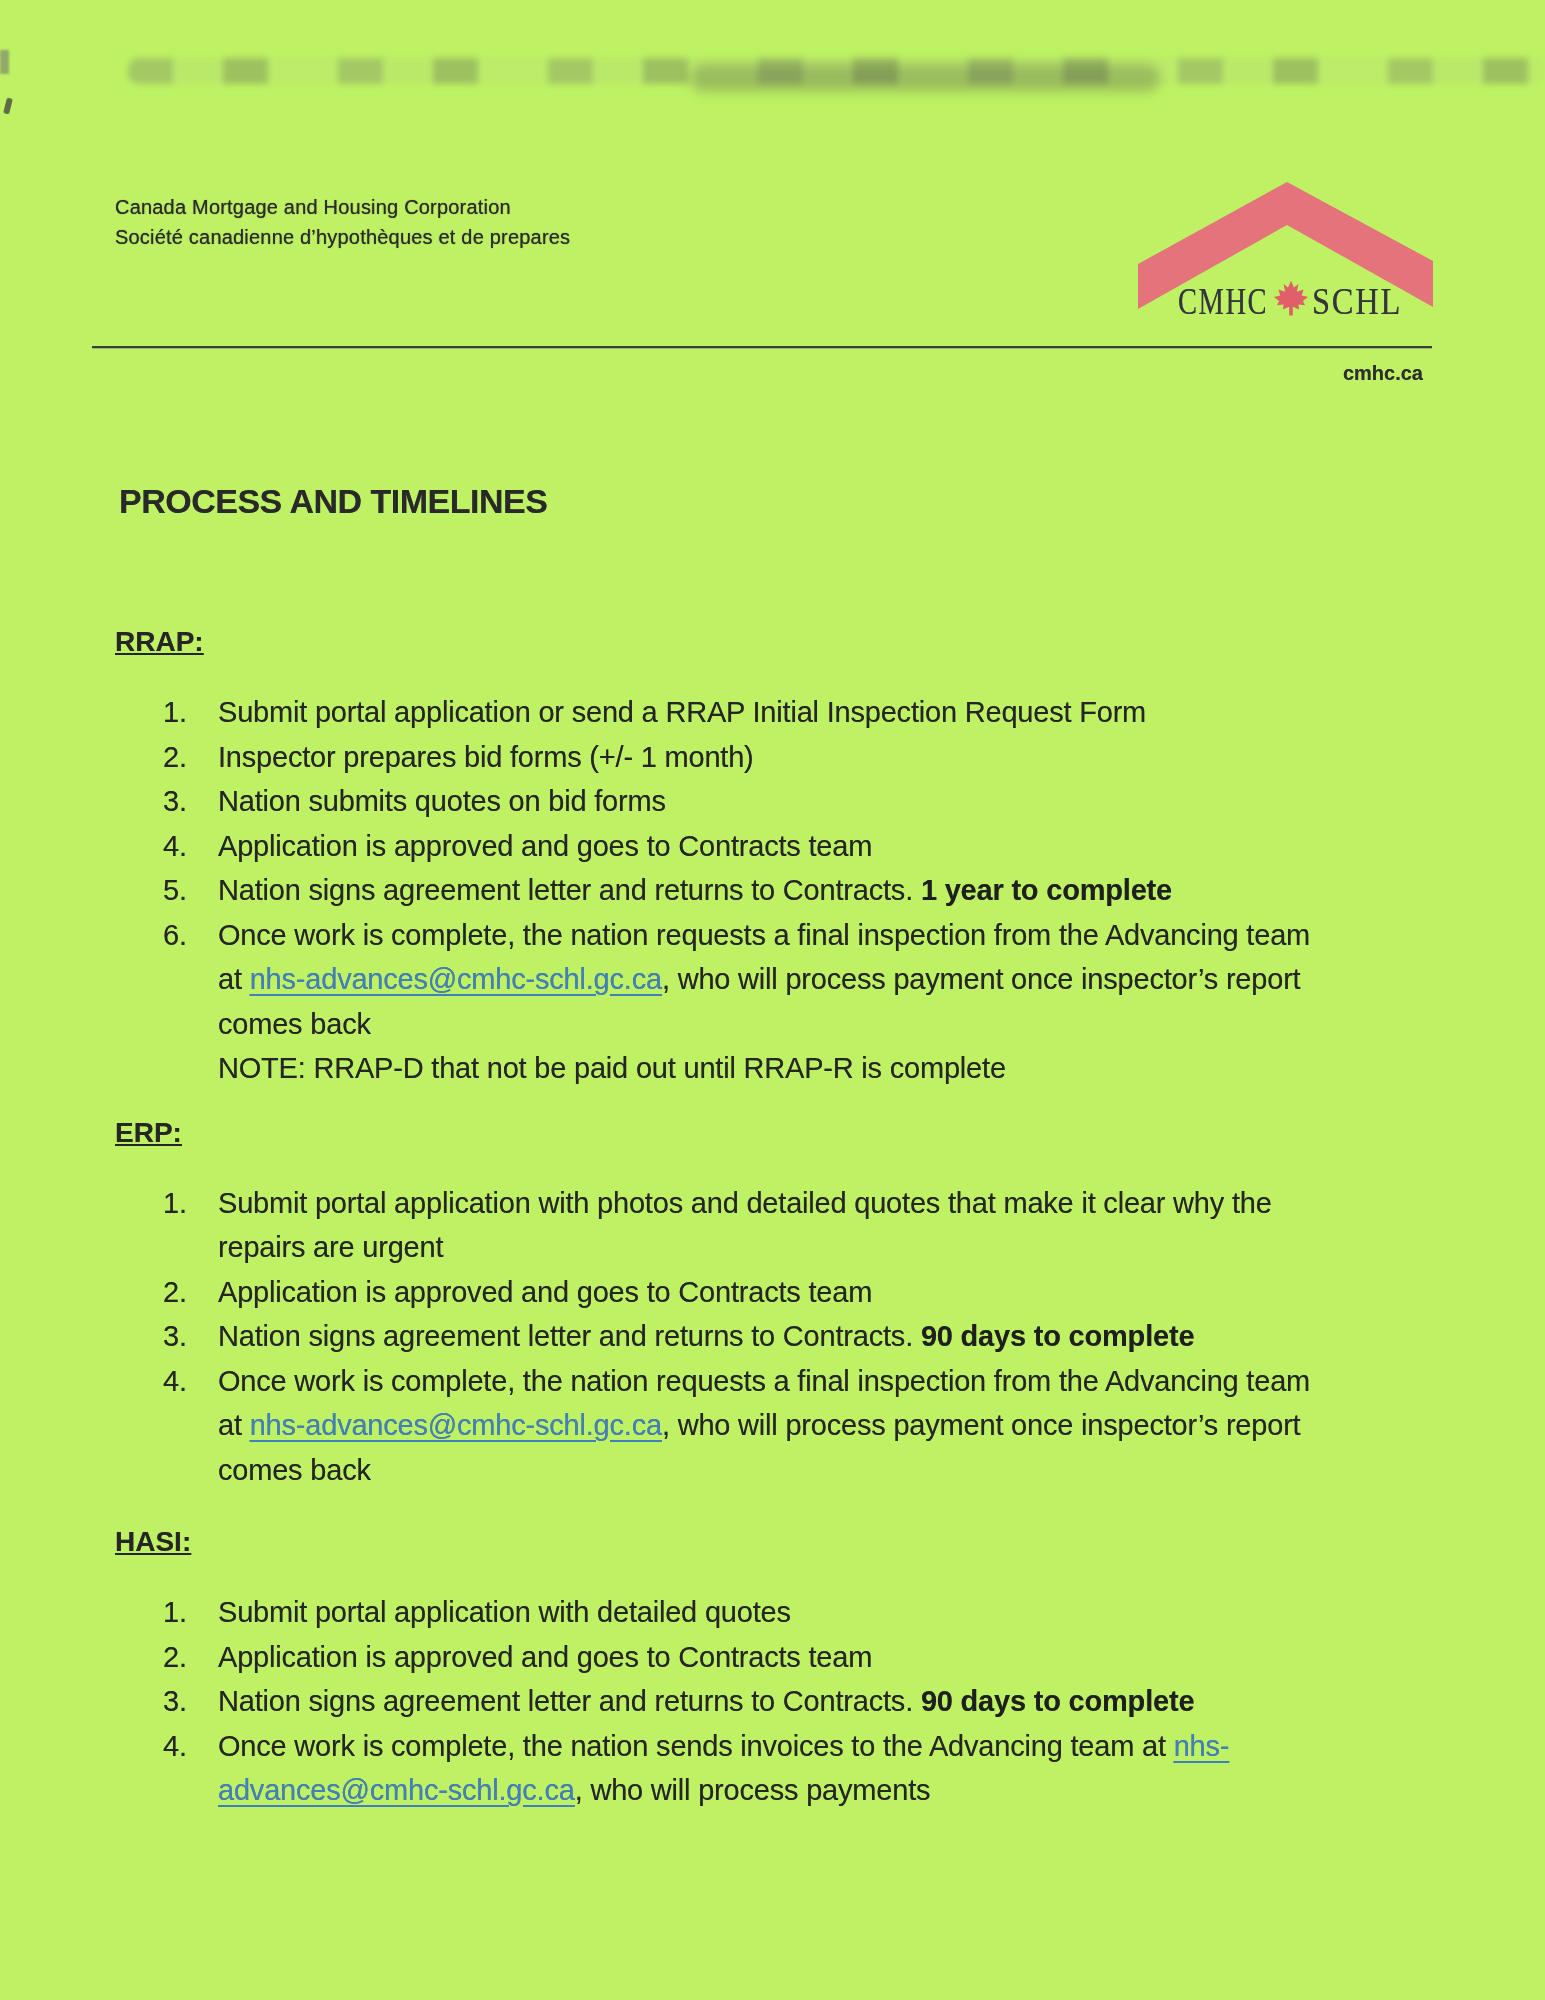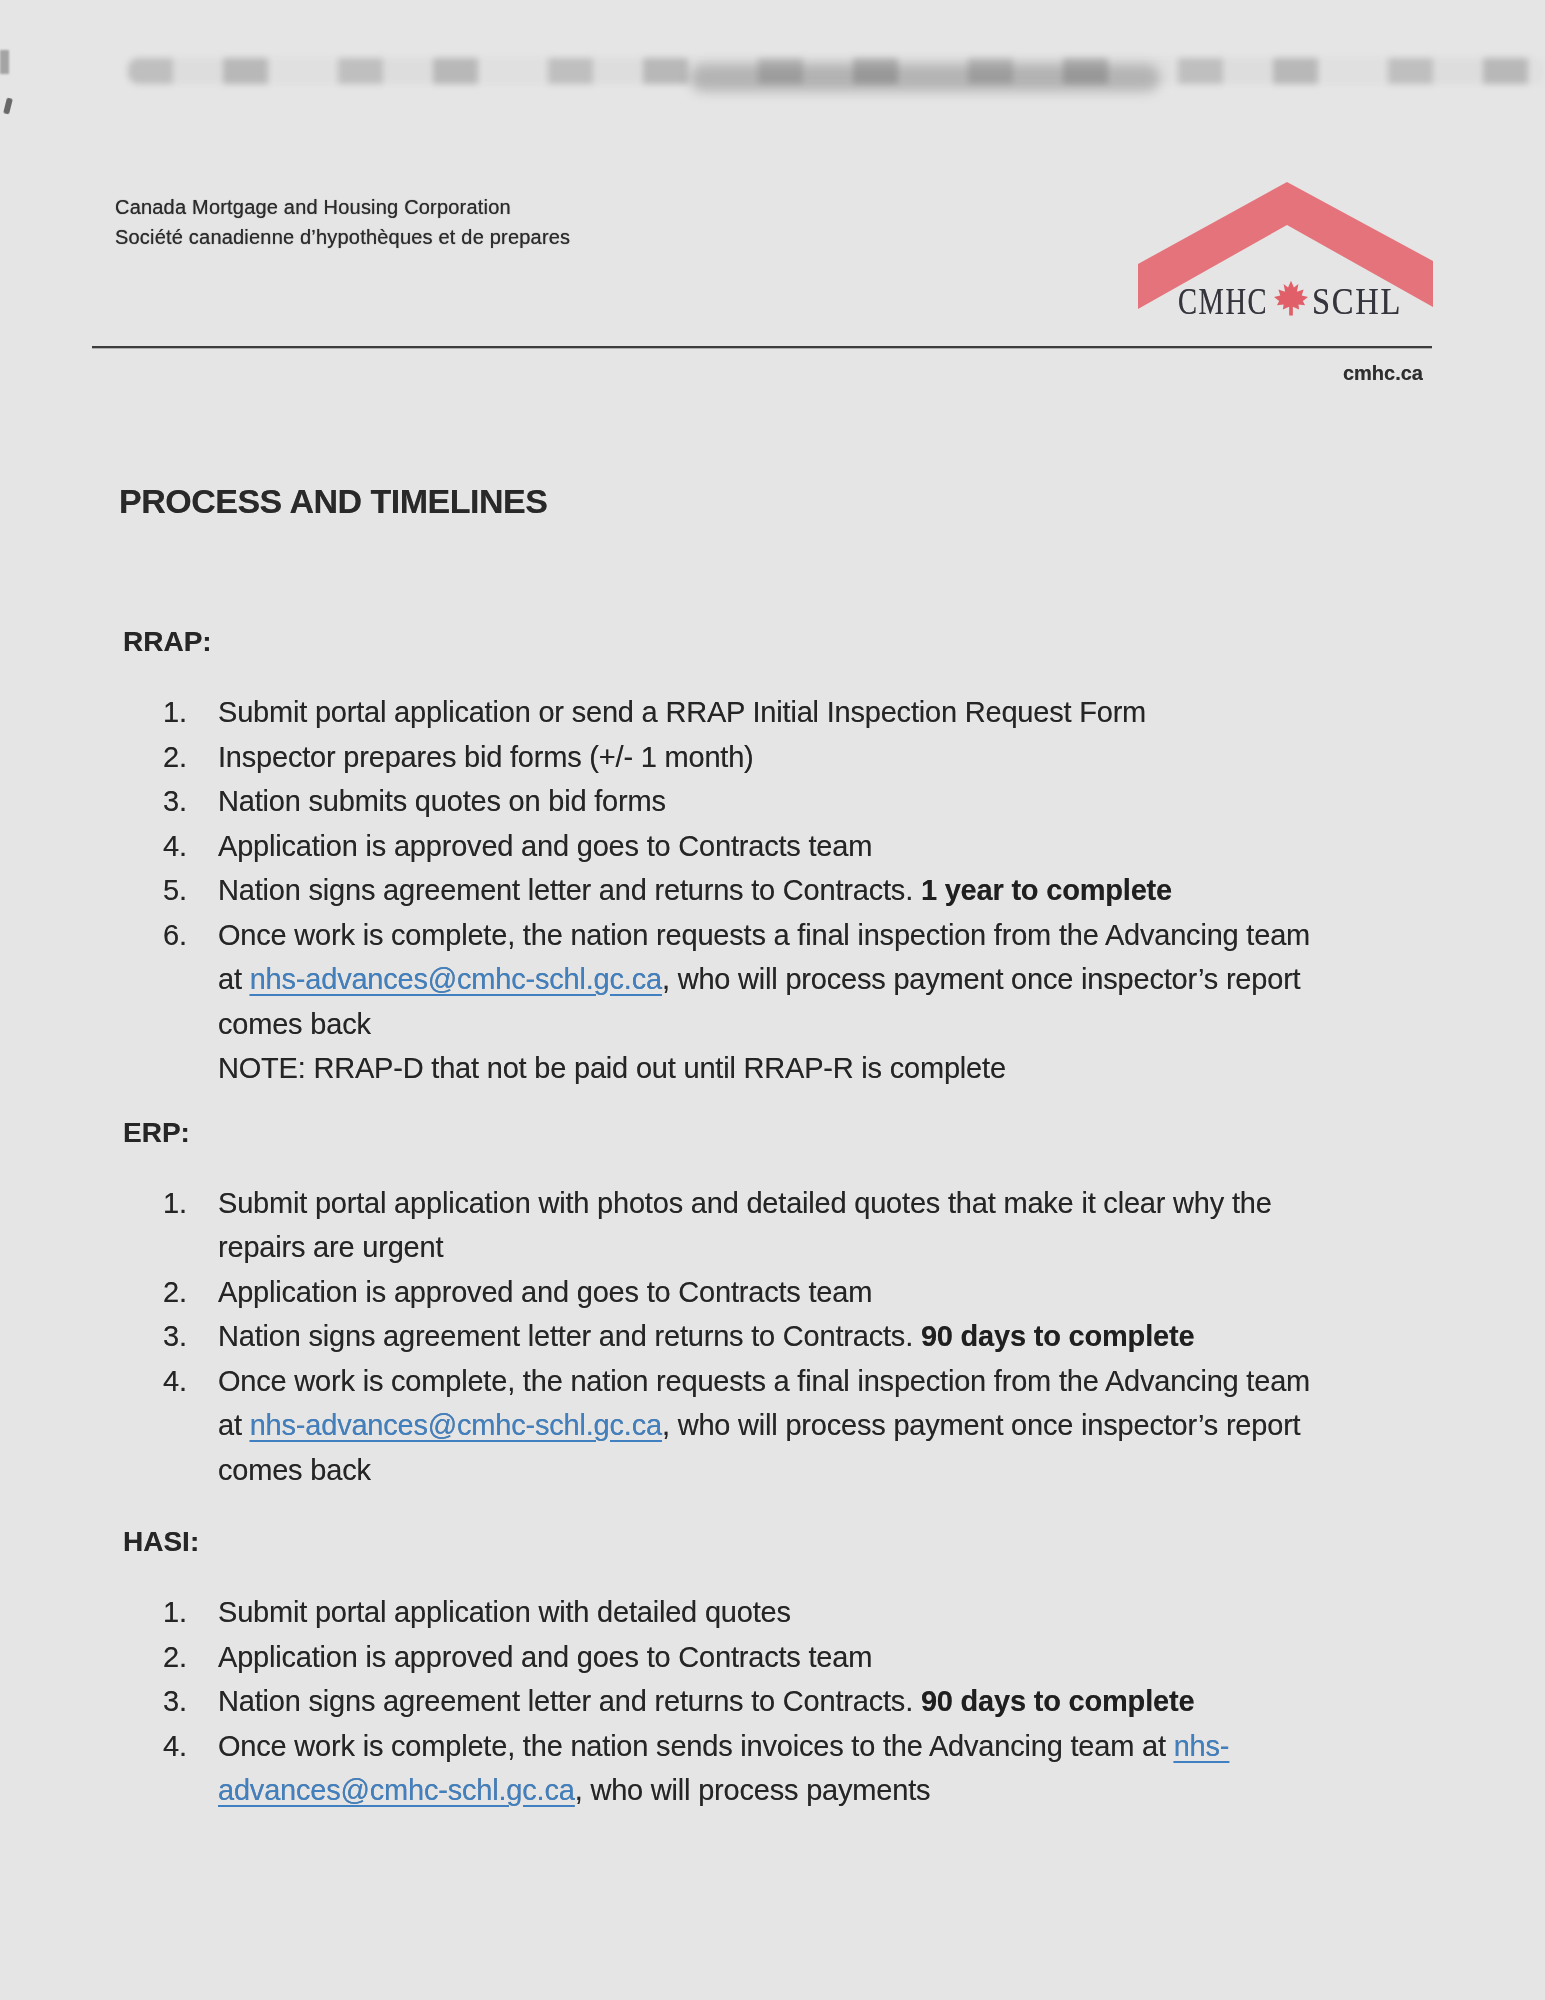--- a/index.html
+++ b/index.html
@@ -1,21 +1,21 @@
 <!DOCTYPE html>
 <html><head>
 <meta charset="utf-8">
 <style>
   html,body { margin:0; padding:0; background:#888; }
   .page {
     position: relative;
     width: 1545px;
     height: 2000px;
     margin: 0 auto;
-    background: #e5e5e5;
+    background: #bef264;
     font-family: "Liberation Sans", sans-serif;
     color: #262626;
     overflow: hidden;
     text-shadow: 0 0 0.6px rgba(45,45,45,0.55);
   }
 
   
   .artifact-band {
     position: absolute; left: 128px; top: 58px; width: 1417px; height: 26px;
     background: repeating-linear-gradient(90deg,
@@ -52,21 +52,21 @@
 
   
   .doc {
     position: absolute; left: 115px; top: 478px; width: 1332px;
   }
   .doc-title {
     margin: 4px; font-size: 34px; line-height: 38px; font-weight: 700;
     color: #292929; letter-spacing: -0.5px;
   }
   .doc-section h2 {
-    margin: 8px; font-size: 28px; line-height: 32px; font-weight: 700; color: #262626;
+    margin: 0; font-size: 28px; line-height: 32px; font-weight: 700; color: #262626; text-decoration: underline;
   }
   .doc-section:nth-of-type(1) h2 { margin-top: 106px; }
   .doc-section:nth-of-type(2) h2 { margin-top: 26px; }
   .doc-section:nth-of-type(3) h2 { margin-top: 34px; }
   .doc-section ol {
     margin: 32px 0 0 0; padding: 0 0 0 103px; list-style: none; width: 1229px;
   }
   .doc-section li {
     position: relative; font-size: 29px; line-height: 44.5px; color: #252525;
     letter-spacing: -0.2px;

